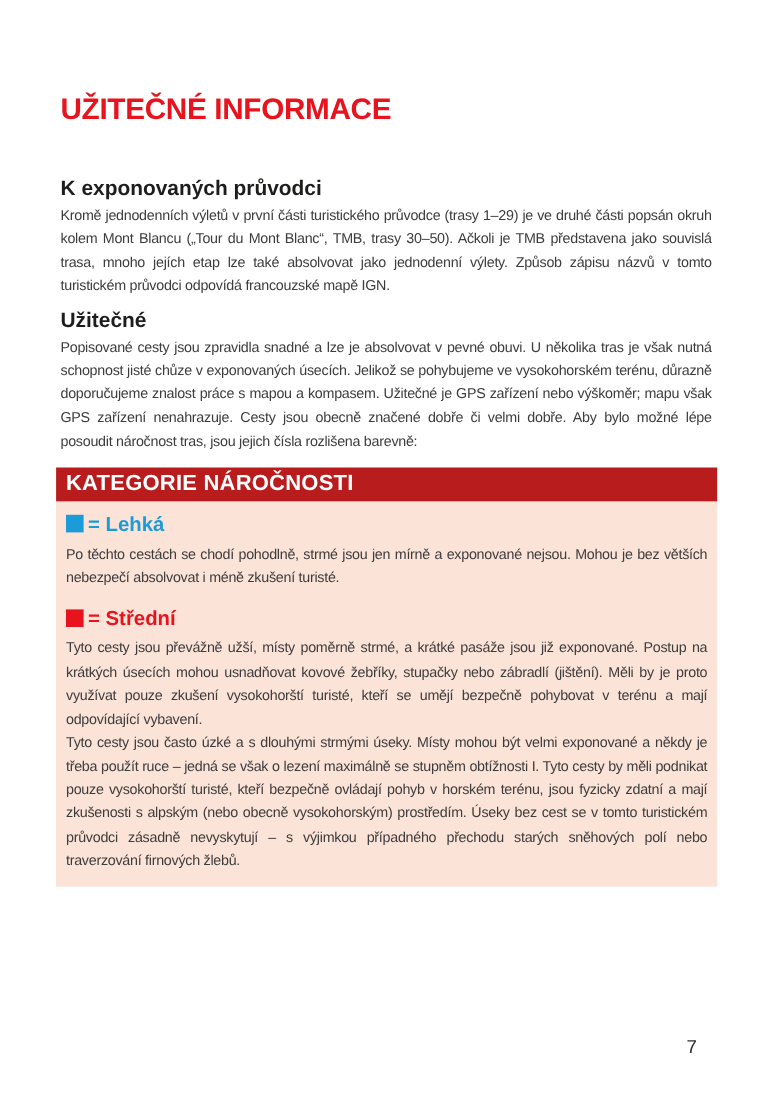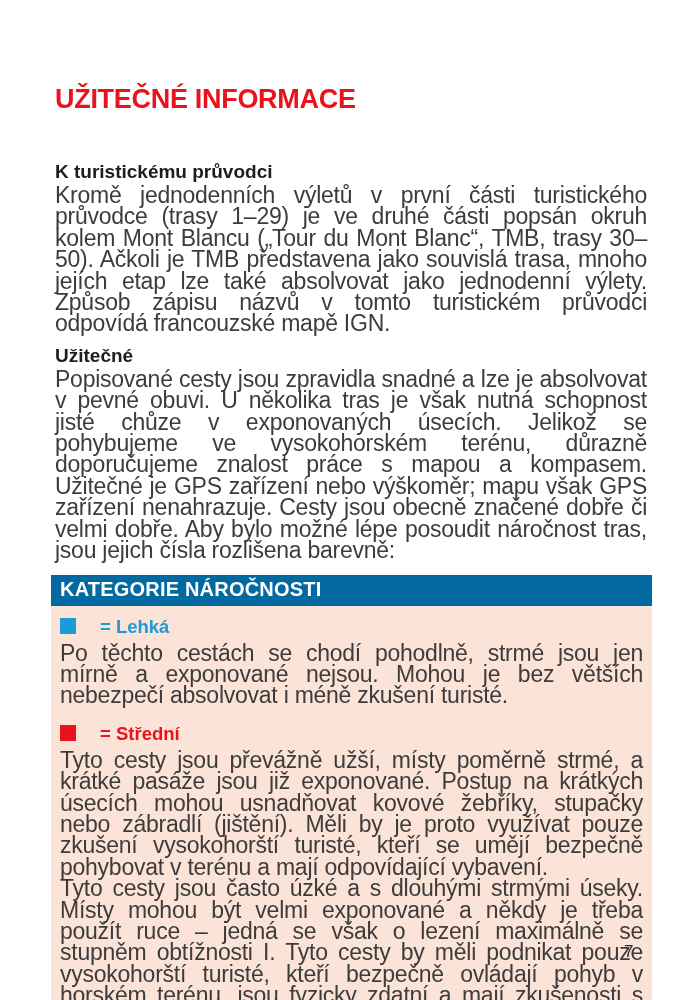--- a/index.html
+++ b/index.html
@@ -25,21 +25,21 @@
   .section-heading {
     font-size: 19px;
     font-weight: 700;
     color: #1d1d1b;
     line-height: 22px;
     margin: 0 0 2px 0;
   }
   .mt-lg { margin-top: 47px; }
   .mt-sm { margin-top: 10px; }
   .body-text {
-    font-size: 23px;
+    font-size: 13px;
     line-height: 21.4px;
     letter-spacing: -0.25px;
     text-align: justify;
     color: #3c3c3c;
     margin: 0;
   }
   .banner {
     margin-top: 13px;
     margin-left: -4px;
     margin-right: -5px;
@@ -51,21 +51,21 @@
     line-height: 23px;
   }
   .panel {
     margin-left: -4px;
     margin-right: -5px;
     padding: 7px 9px 13px 9px;
   }
   .cat-heading {
     display: flex;
     align-items: center;
-    gap: 24px;
+    gap: 4px;
     font-size: 18.5px;
     font-weight: 700;
     line-height: 21px;
     margin: 16px 0 6px 0;
   }
   .cat-heading.first { margin-top: 3px; }
   .square {
     width: 16px;
     height: 16px;
     flex: 0 0 auto;
@@ -78,27 +78,27 @@
     color: #2b2b2b;
   }
 </style>
 </head>
 <body>
 
 <div class="content">
 
   <h1 class="page-title" style="color: rgb(232, 19, 29);">UŽITEČNÉ INFORMACE</h1>
 
-  <h2 class="section-heading mt-lg">K turistickému průvodci</h2>
+  <h2 class="section-heading mt-lg">K exponovaných průvodci</h2>
   <p class="body-text">Kromě jednodenních výletů v první části turistického průvodce (trasy 1–29) je ve druhé části popsán okruh kolem Mont Blancu („Tour du Mont Blanc“, TMB, trasy 30–50). Ačkoli je TMB představena jako souvislá trasa, mnoho jejích etap lze také absolvovat jako jednodenní výlety. Způsob zápisu názvů v tomto turistickém průvodci odpovídá francouzské mapě IGN.</p>
 
   <h2 class="section-heading mt-sm">Užitečné</h2>
   <p class="body-text">Popisované cesty jsou zpravidla snadné a lze je absolvovat v pevné obuvi. U několika tras je však nutná schopnost jisté chůze v exponovaných úsecích. Jelikož se pohybujeme ve vysokohorském terénu, důrazně doporučujeme znalost práce s mapou a kompasem. Užitečné je GPS zařízení nebo výškoměr; mapu však GPS zařízení nenahrazuje. Cesty jsou obecně značené dobře či velmi dobře. Aby bylo možné lépe posoudit náročnost tras, jsou jejich čísla rozlišena barevně:</p>
 
-  <div class="banner" style="background-color: #0369a1;">KATEGORIE NÁROČNOSTI</div>
+  <div class="banner" style="background-color: #b91c1c;">KATEGORIE NÁROČNOSTI</div>
 
   <div class="panel" style="background-color: rgb(251, 227, 216);">
 
     <div class="cat-heading first">
       <span class="square" style="background-color: rgb(27, 156, 216);"></span>
       <span style="color: rgb(27, 156, 216);">= Lehká</span>
     </div>
     <p class="body-text">Po těchto cestách se chodí pohodlně, strmé jsou jen mírně a exponované nejsou. Mohou je bez větších nebezpečí absolvovat i méně zkušení turisté.</p>
 
     <div class="cat-heading">

